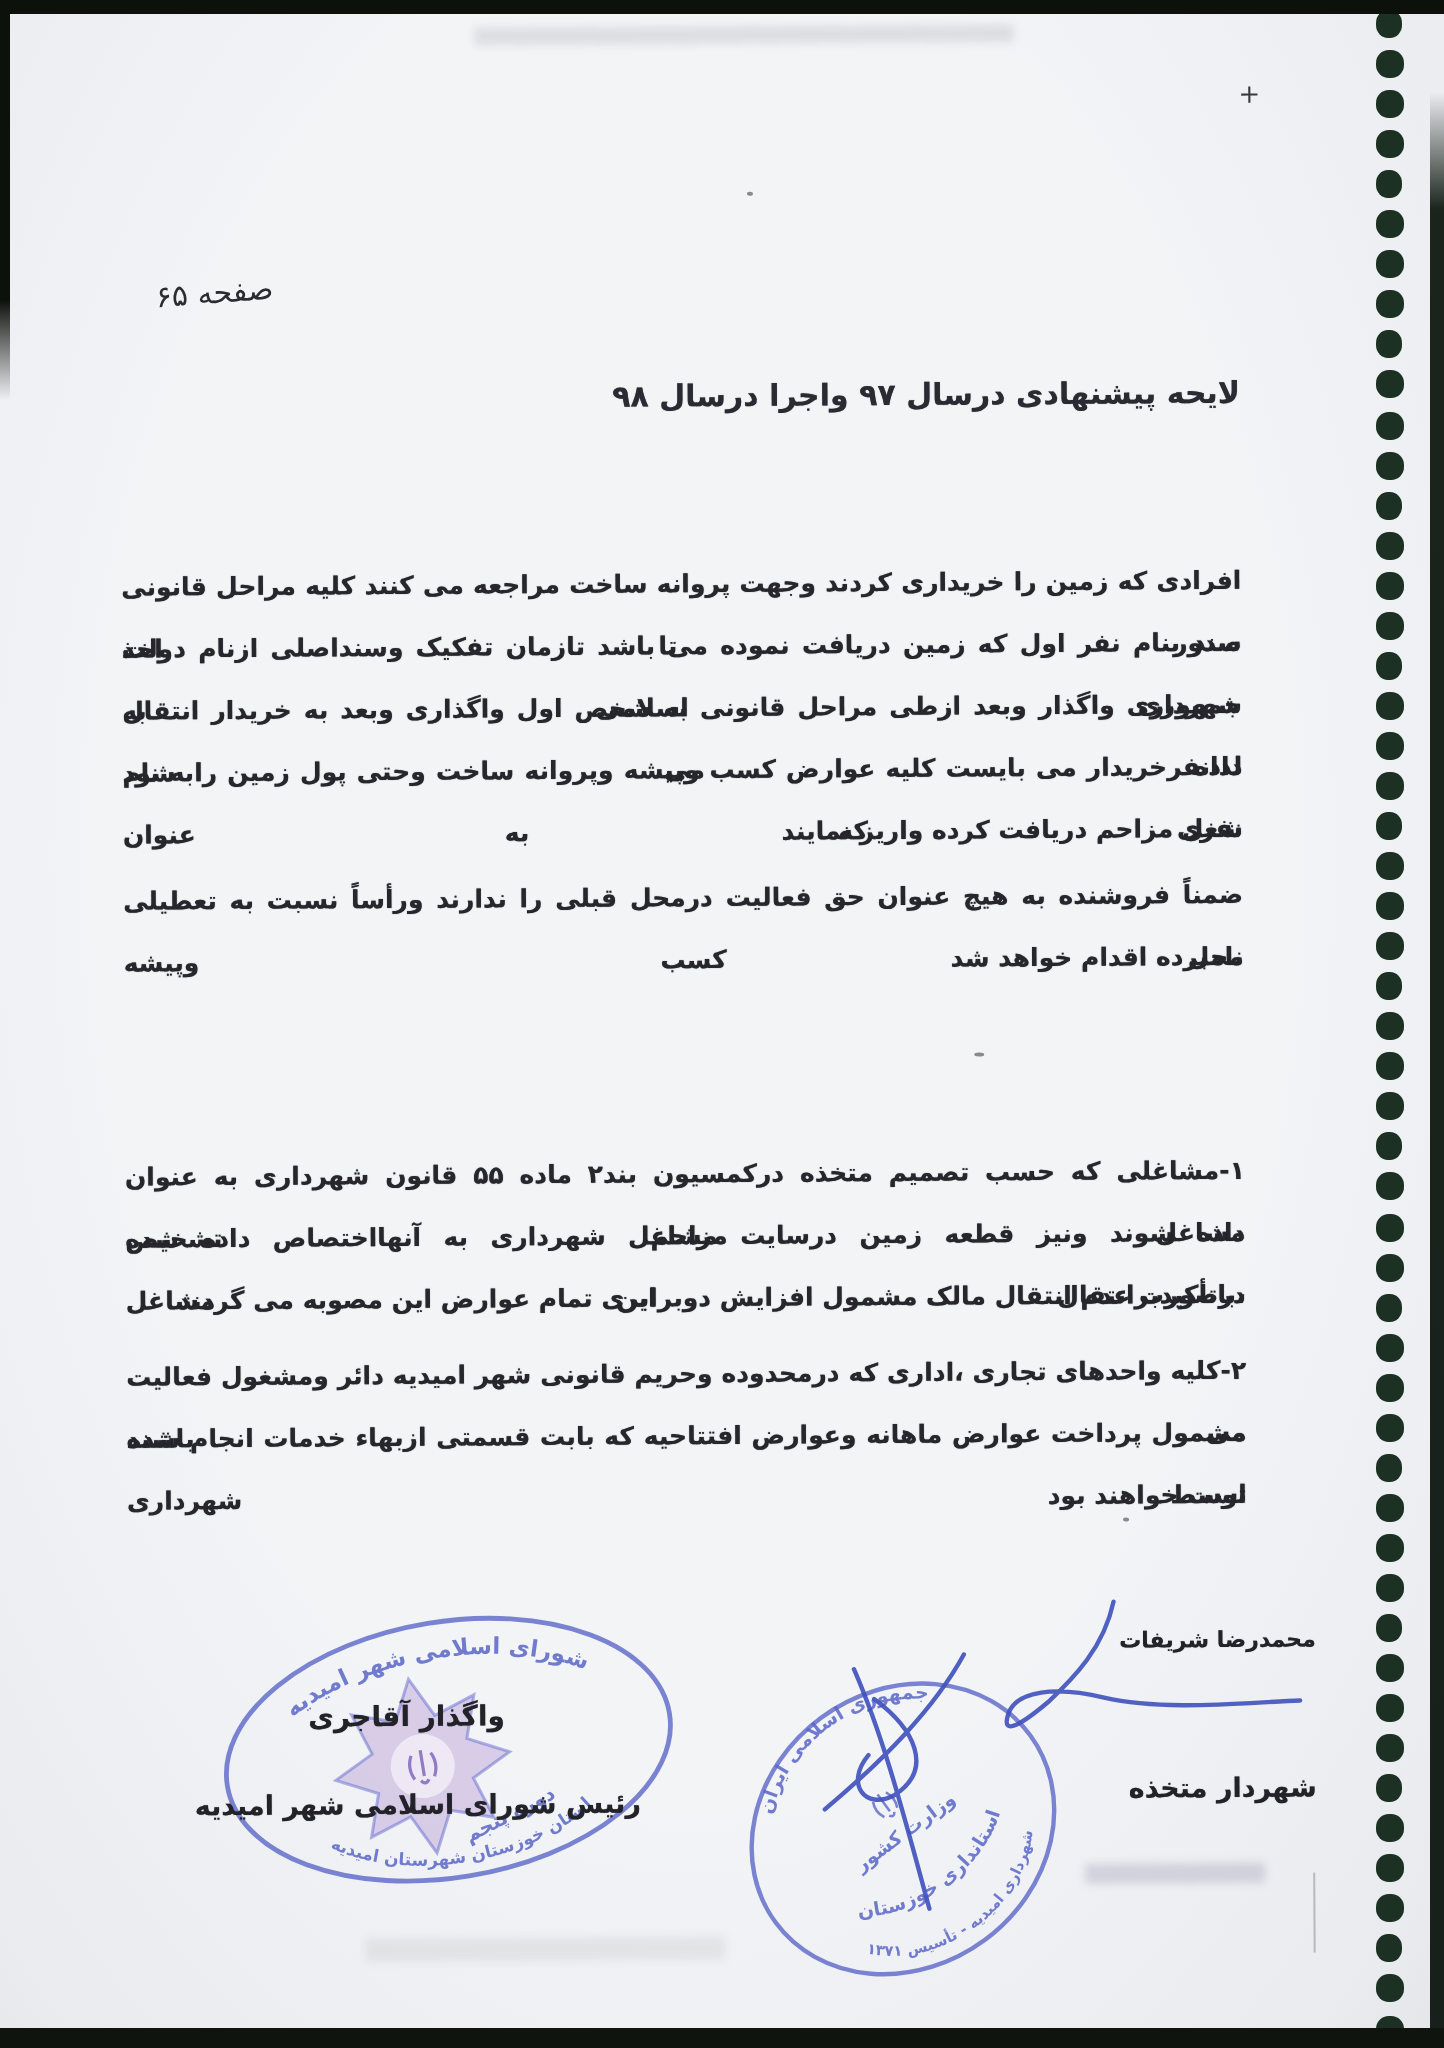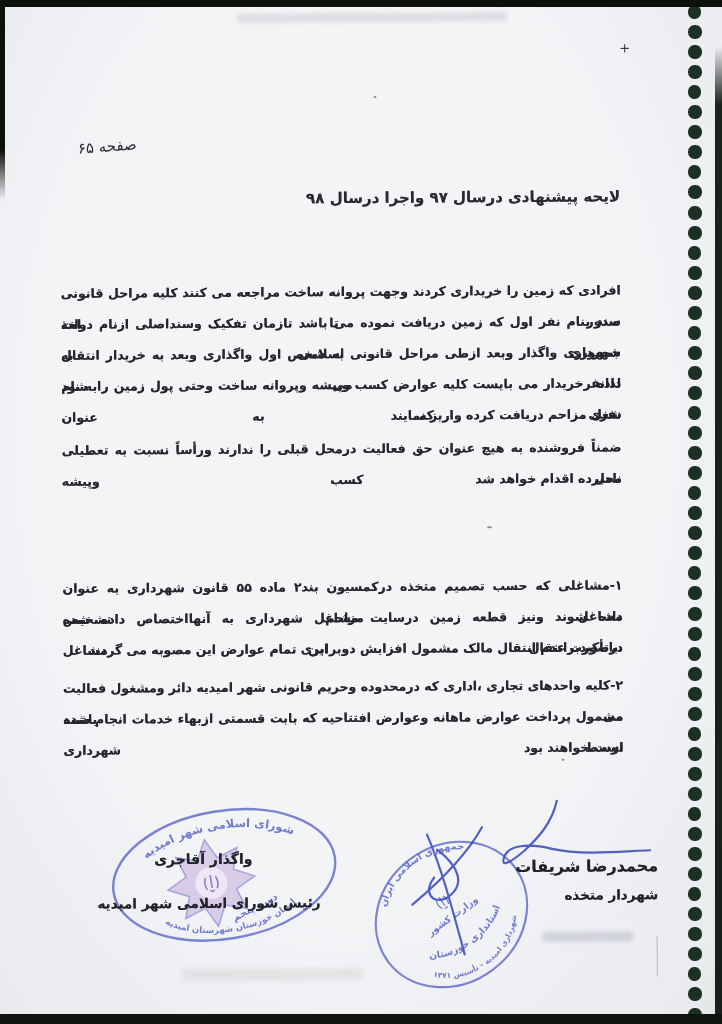--- a/index.html
+++ b/index.html
@@ -23,21 +23,21 @@
   .page-num{position:absolute;left:80px;top:136px;font-size:15px;color:#2b2b31;
     transform:rotate(-4deg);letter-spacing:1px;}
   .title{position:absolute;right:100px;top:189px;font-size:15px;font-weight:700;color:#2a2a32;
     text-shadow:0 0 .4px rgba(30,30,40,.6);}
   .block{position:absolute;left:62px;width:560px;}
   .ln{height:31px;line-height:31px;font-size:12.5px;font-weight:700;color:#26262c;
     text-align:justify;text-align-last:justify;text-shadow:0 0 .5px rgba(25,25,35,.65);}
   .ln.last{text-align-last:right;}
   .p1{top:276px;} .p2{top:433px;} .i1{top:571px;} .i2{top:671px;}
   .sig{position:absolute;font-weight:700;color:#222228;text-shadow:0 0 .4px rgba(25,25,35,.6);}
-  .sig-r-name{right:66px;top:858px;font-size:16px;}
+  .sig-r-name{right:66px;top:815px;font-size:11px;}
   .sig-r-role{right:66px;top:888px;font-size:13.5px;}
   .sig-l-name{left:152px;top:850px;font-size:14px;}
   .sig-l-role{left:95px;top:894px;font-size:13.5px;}
   .stampsvg{position:absolute;overflow:visible;}
   .stamp-txt{fill:#5a67c8;opacity:.85;font-family:"DejaVu Sans",sans-serif;}
   .plus{position:absolute;left:622px;top:42px;font-size:13px;color:#3a3a3a;}
   .smudge{position:absolute;filter:blur(2px);}
   .speck{position:absolute;width:3px;height:2px;background:rgba(50,50,60,.55);border-radius:50%;}
   .vline{position:absolute;left:654px;top:938px;width:1px;height:40px;background:rgba(90,90,105,.35);}
 </style>

